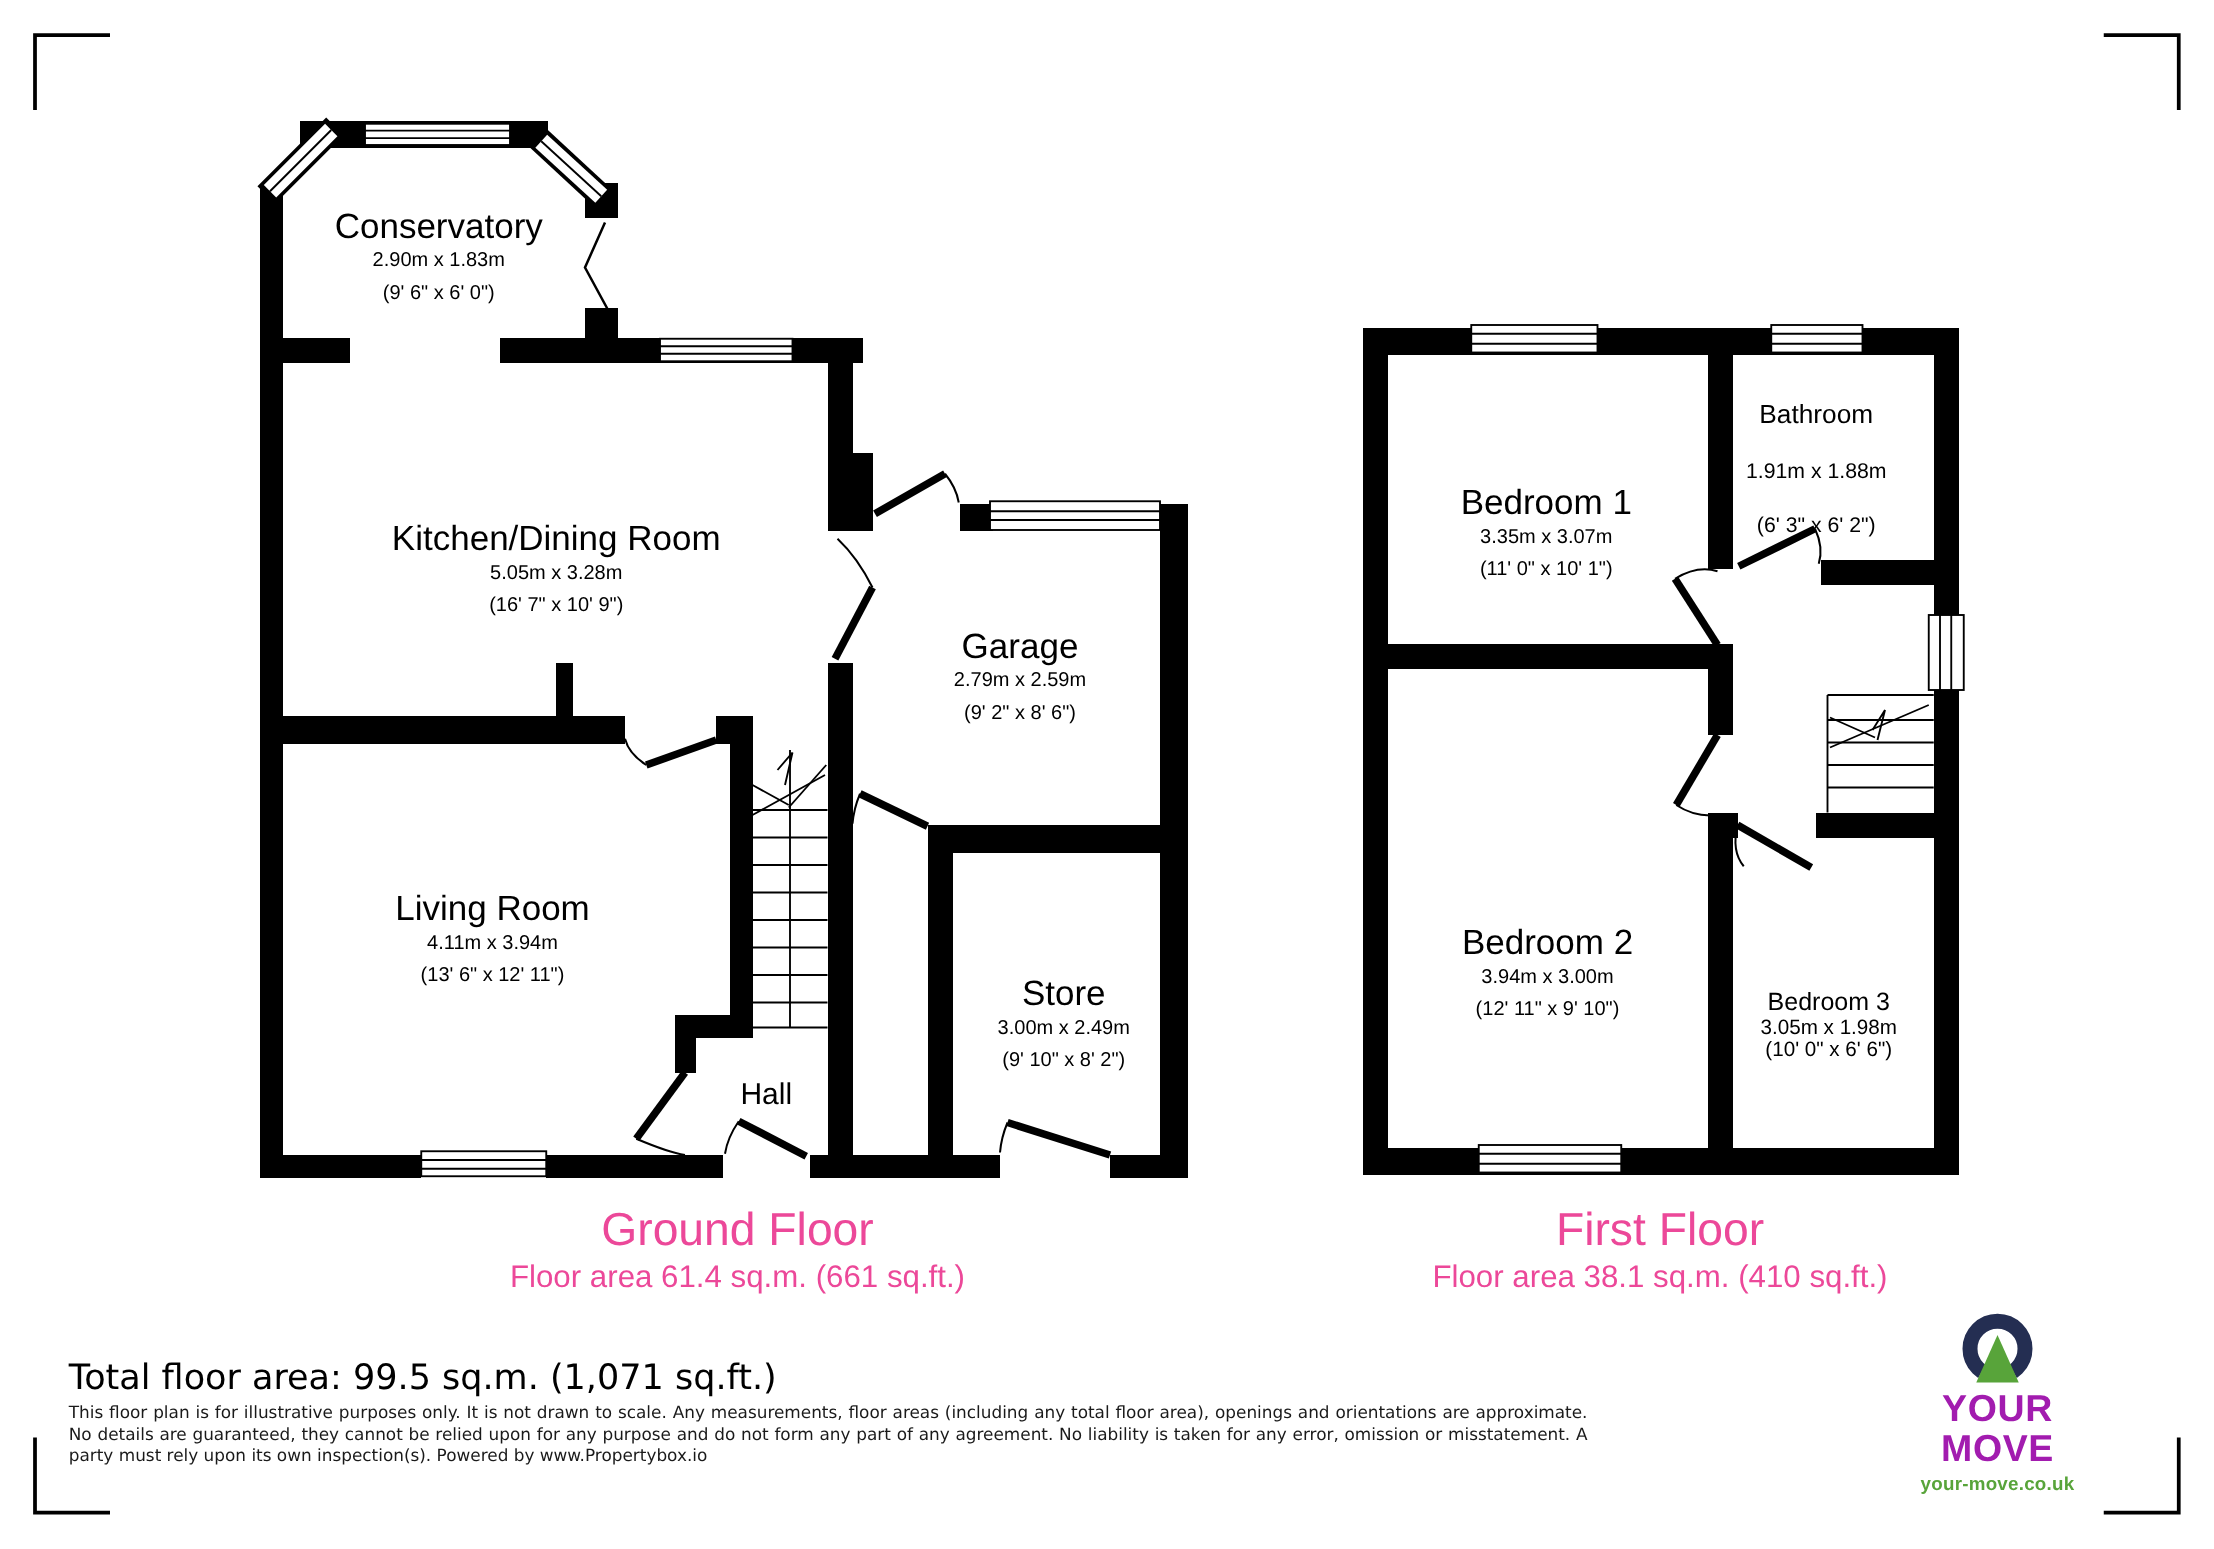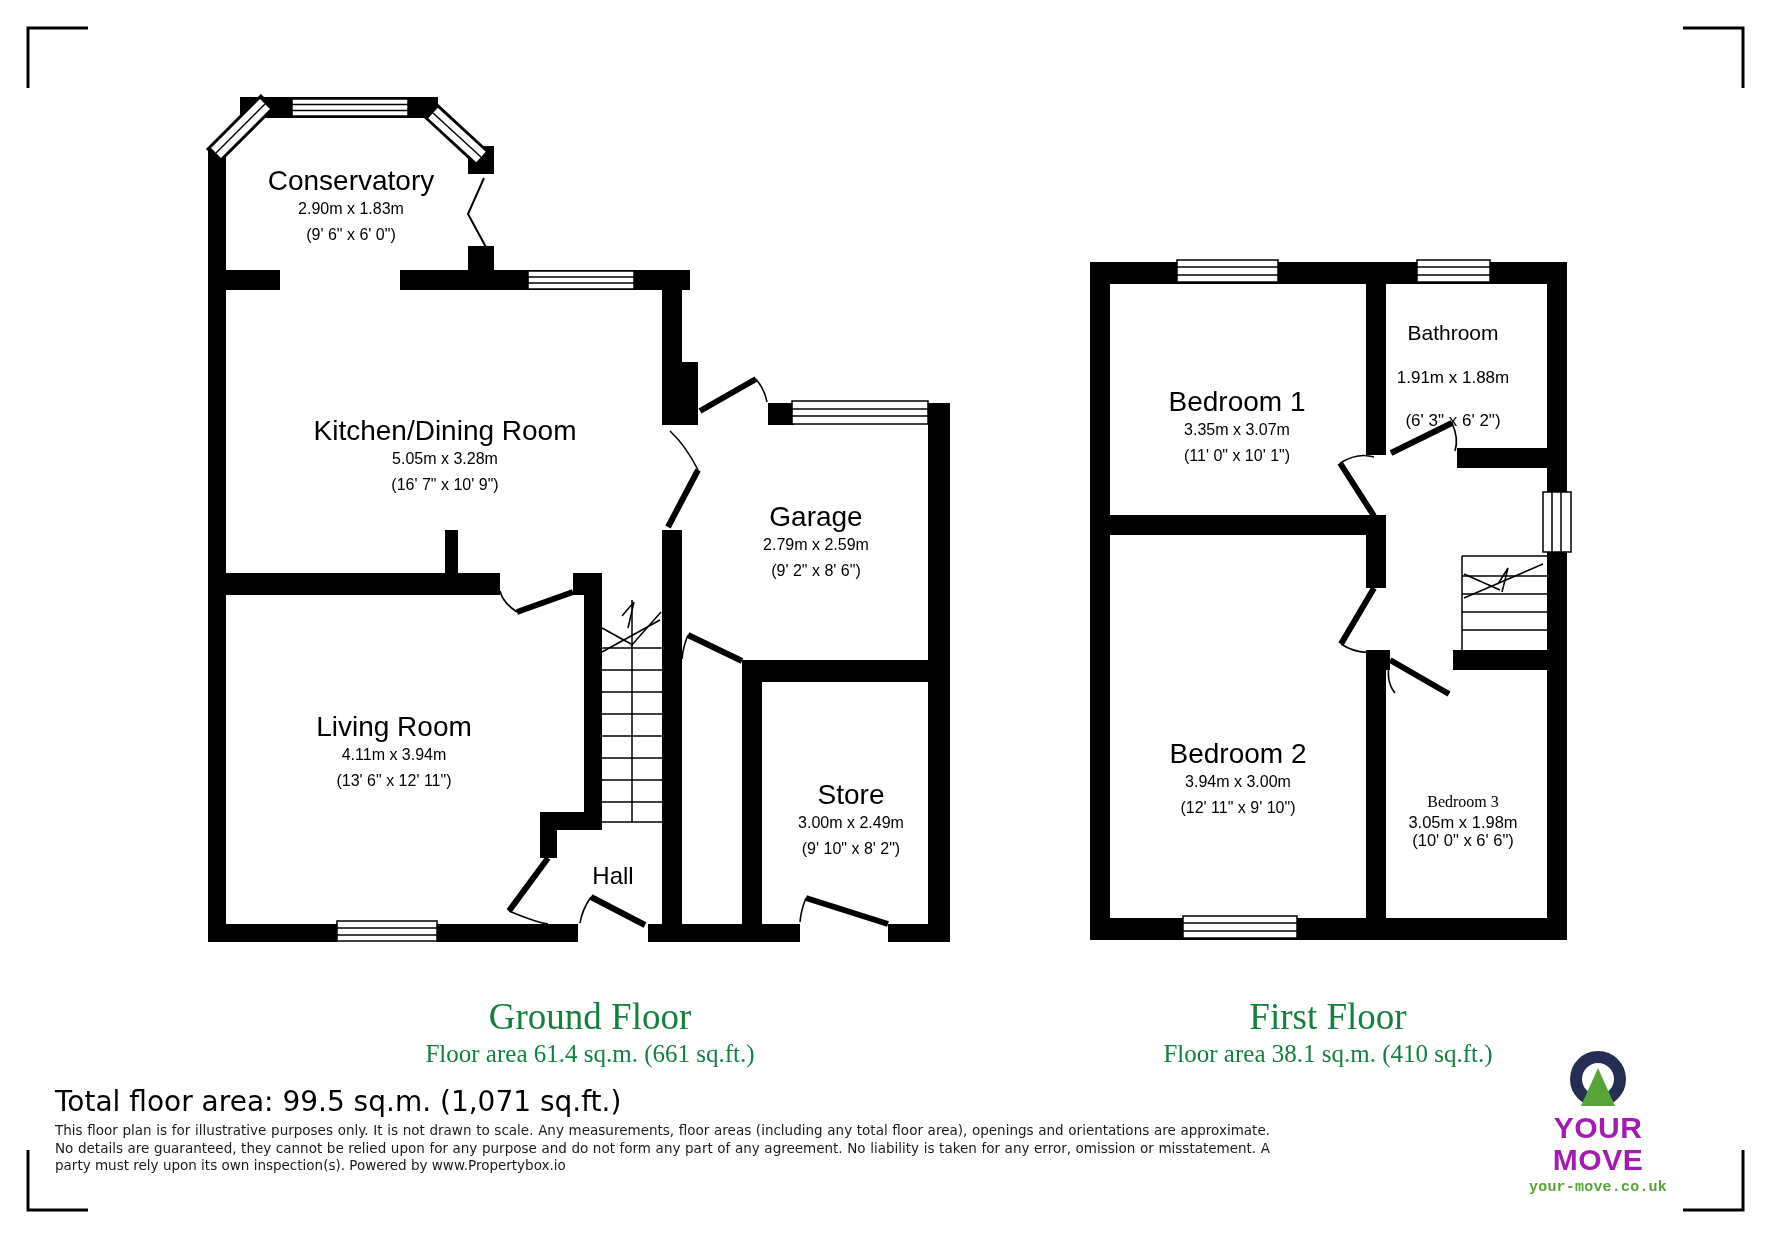--- a/index.html
+++ b/index.html
@@ -5,35 +5,35 @@
   html,body{margin:0;padding:0;background:#fff;}
   #page{position:relative;width:1771px;height:1239px;background:#ffffff;overflow:hidden;
         font-family:"Liberation Sans",sans-serif;color:#000;}
   #plan-svg{position:absolute;left:0;top:0;}
   .room-label{position:absolute;transform:translate(-50%,-50%);text-align:center;white-space:nowrap;
               font-family:"Liberation Sans",sans-serif;color:#000;}
   .room-label .name{display:block;font-size:28px;line-height:30px;text-align:center;}
   .room-label .dims{display:block;font-size:16px;line-height:26px;}
   .room-label.small .name{font-size:21px;line-height:23px;}
   .room-label.small .dims{font-size:17px;line-height:19px;margin-top:24px;}
-  .room-label.tiny .name{font-size:16px;line-height:22px;font-family:Liberation Serif, serif;}
+  .room-label.tiny .name{font-size:20px;line-height:22px;}
   .room-label.tiny .dims{font-size:16.5px;line-height:18px;}
   .room-label.single .name{font-size:24px;}
   .floor-caption{position:absolute;transform:translate(-50%,-50%);text-align:center;white-space:nowrap;
-                 font-family:Liberation Serif, serif;color:#15803d;margin-top:32px;}
+                 font-family:Liberation Sans, sans-serif;color:#ec4899;}
   .floor-title{font-size:37px;}
   .floor-area{font-size:25px;}
   #total-area{position:absolute;left:55px;top:1085px;font-family:"DejaVu Sans",sans-serif;
               font-size:28px;color:#000000;}
   #disclaimer{position:absolute;left:55px;top:1122px;width:1215px;font-family:"DejaVu Sans",sans-serif;
               font-size:13.5px;line-height:17.5px;color:#1a1a1a;text-align:justify;}
   #logo{position:absolute;left:1508px;top:1046px;width:180px;text-align:center;}
   #logo .glyph{display:block;margin:0 auto;}
   #logo .brand{display:block;font-size:30px;font-weight:bold;letter-spacing:0.5px;line-height:32px;}
-  #logo .site{display:block;font-size:15px;font-weight:bold;letter-spacing:0.2px;line-height:20px;margin-top:2px;font-family:Liberation Mono, monospace;}
+  #logo .site{display:block;font-size:15px;font-weight:bold;letter-spacing:0.2px;line-height:20px;margin-top:2px;}
 </style>
 </head>
 <body>
 
 <div id="page">
 
   <svg id="plan-svg" width="1771" height="1239" viewBox="0 0 1771 1239">
 
     <g stroke="#000" stroke-width="3" fill="none">
       <polyline points="28,88 28,28 88,28"></polyline>

